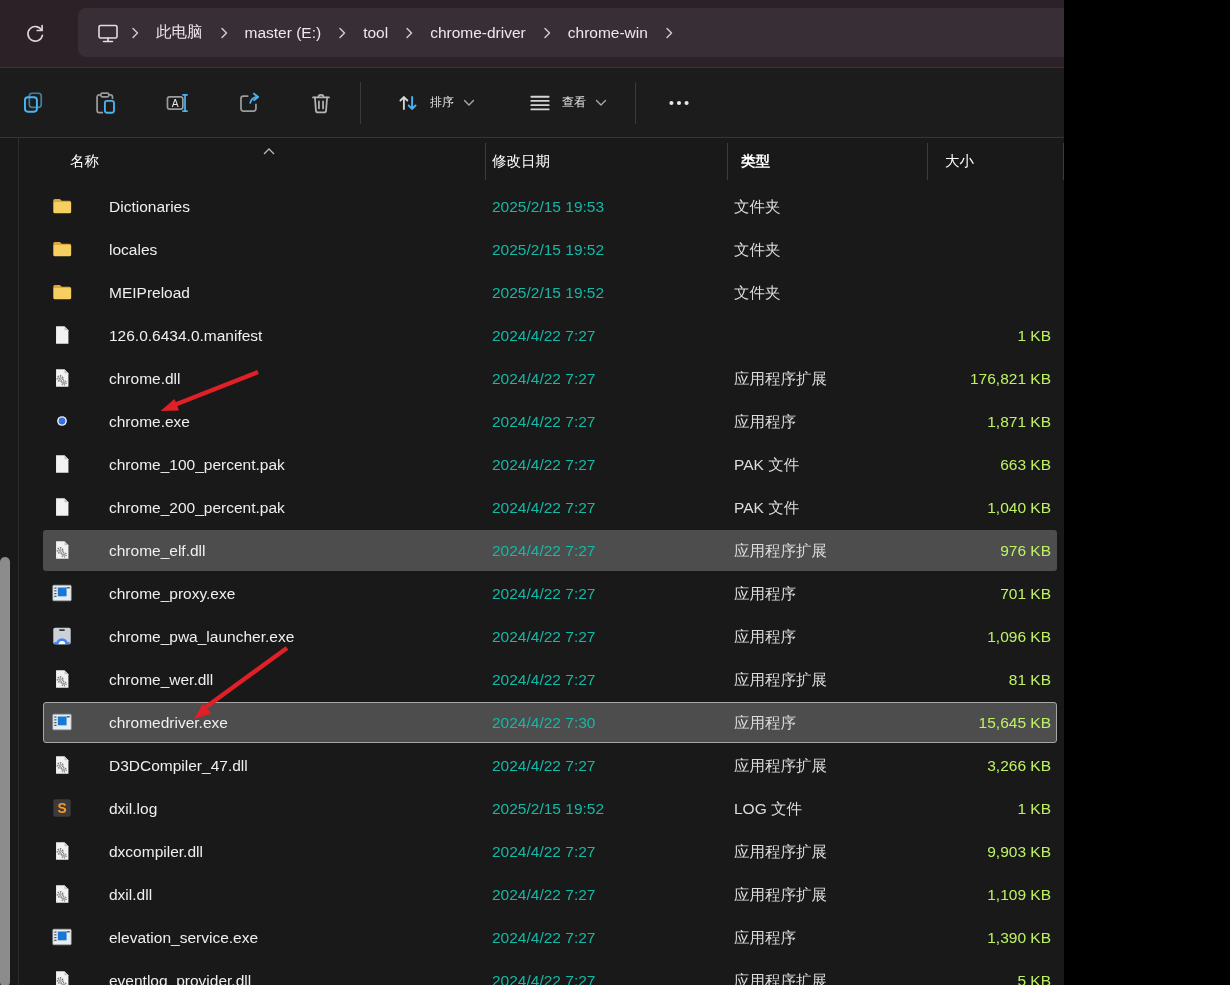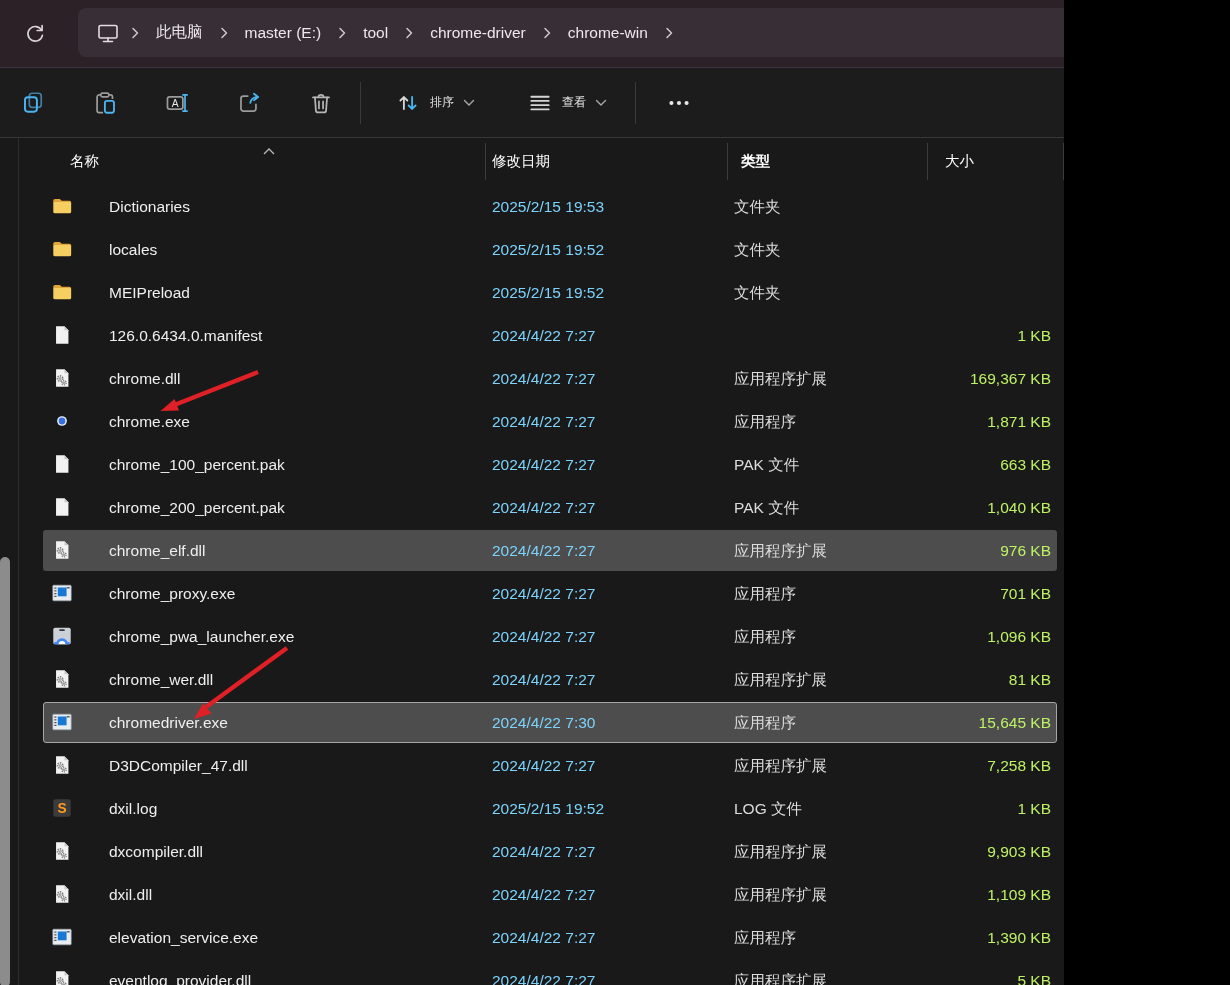--- a/index.html
+++ b/index.html
@@ -45,21 +45,21 @@
 
   .rows{position:relative;}
   .row{position:relative;height:43px;cursor:default;}
   .row .bg{position:absolute;left:43px;top:1px;width:1014px;height:41px;border-radius:3px;
     box-sizing:border-box;}
   .row.hover .bg{background:#4d4d4d;}
   .row.selected .bg{background:#4d4d4d;border:1.5px solid #a6a6a6;}
   .cell{position:absolute;line-height:43px;font-size:15.5px;white-space:nowrap;}
   .c-icon{left:51px;top:10px;width:22px;height:22px;line-height:0;}
   .c-name{left:81px;color:#efefef;margin-left:28px;}
-  .c-date{left:492px;color:#7dd3fc;}
+  .c-date{left:492px;color:#14b8a6;}
   .c-type{left:734px;color:#dcdcdc;}
   .c-size{left:880px;width:171px;text-align:right;color:#bef264;}
 
   
   .overlay{position:absolute;left:0;top:0;width:1230px;height:985px;pointer-events:none;
     z-index:10;color:var(--arrow-red,#df2026);}
 </style>
 </head>
 <body>
 
@@ -259,21 +259,21 @@
               <g fill="none" stroke="#7d7d7d">
                 <circle cx="10" cy="12.6" r="2.9" stroke-width="1.8" stroke-dasharray="1.5 1.1"></circle>
                 <circle cx="10" cy="12.6" r="1" stroke-width="1"></circle>
                 <circle cx="14.2" cy="17.2" r="2.3" stroke-width="1.6" stroke-dasharray="1.2 1"></circle>
                 <circle cx="14.2" cy="17.2" r=".8" stroke-width="1"></circle>
               </g>
             </svg></span>
     <span class="cell c-name">chrome.dll</span>
     <span class="cell c-date">2024/4/22 7:27</span>
     <span class="cell c-type">应用程序扩展</span>
-    <span class="cell c-size">169,367 KB</span>
+    <span class="cell c-size">176,821 KB</span>
   </div>
         <div class="row">
     <span class="bg"></span>
     <span class="cell c-icon"><svg width="22" height="22" viewBox="0 0 24 24">
               <defs>
                 <linearGradient id="cg1_5" x1="0" y1="0" x2="0" y2="1">
                   <stop offset="0" stop-color="#6fa3f2"></stop>
                   <stop offset="1" stop-color="#2f5fc4"></stop>
                 </linearGradient>
               </defs>
@@ -400,21 +400,21 @@
               <g fill="none" stroke="#7d7d7d">
                 <circle cx="10" cy="12.6" r="2.9" stroke-width="1.8" stroke-dasharray="1.5 1.1"></circle>
                 <circle cx="10" cy="12.6" r="1" stroke-width="1"></circle>
                 <circle cx="14.2" cy="17.2" r="2.3" stroke-width="1.6" stroke-dasharray="1.2 1"></circle>
                 <circle cx="14.2" cy="17.2" r=".8" stroke-width="1"></circle>
               </g>
             </svg></span>
     <span class="cell c-name">D3DCompiler_47.dll</span>
     <span class="cell c-date">2024/4/22 7:27</span>
     <span class="cell c-type">应用程序扩展</span>
-    <span class="cell c-size">7,258 KB</span>
+    <span class="cell c-size">3,266 KB</span>
   </div>
         <div class="row">
     <span class="bg"></span>
     <span class="cell c-icon"><svg width="22" height="22" viewBox="0 0 24 24">
               <rect x="2.5" y="2.5" width="19" height="19" rx="2.5" fill="#3b3b3b"></rect>
               <text x="12" y="17.4" font-size="15" font-weight="bold" fill="#ff9a1f" text-anchor="middle" font-family="Liberation Sans,sans-serif">S</text>
             </svg></span>
     <span class="cell c-name">dxil.log</span>
     <span class="cell c-date">2025/2/15 19:52</span>
     <span class="cell c-type">LOG 文件</span>

